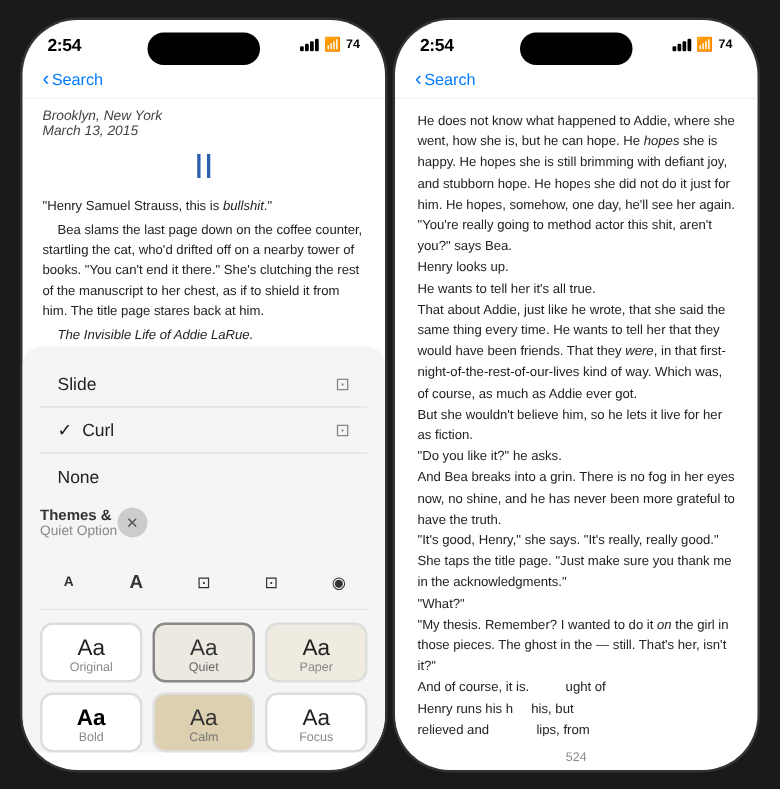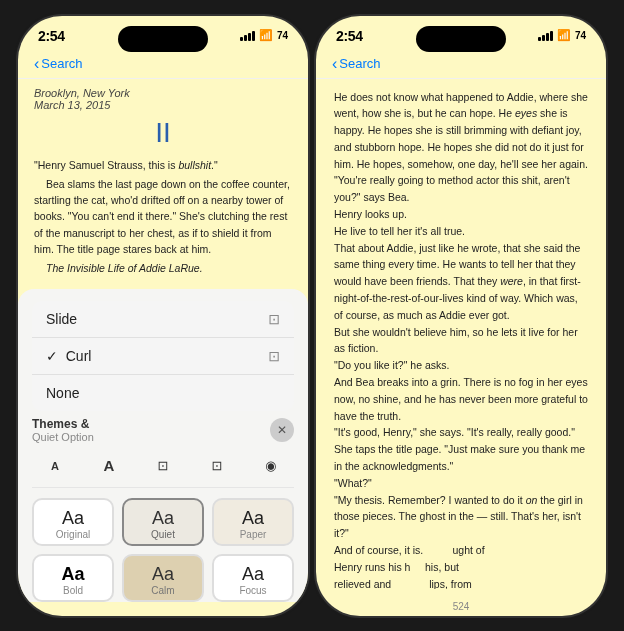--- a/index.html
+++ b/index.html
@@ -15,21 +15,21 @@
     }
     .phones-container {
       display: flex;
       gap: 8px;
       align-items: center;
       justify-content: center;
     }
     .phone {
       width: 290px;
       height: 600px;
-      background: #fef9c3;
+      background: #ffffff;
       border-radius: 44px;
       overflow: hidden;
       position: relative;
       box-shadow: 0 0 0 2px #333, 0 0 0 4px #1a1a1a;
     }
     
     .status-bar {
       display: flex;
       justify-content: space-between;
       align-items: center;
@@ -244,21 +244,21 @@
               <span style="color:#222; font-size:14px;">✓</span>
               <span>Curl</span>
             </div>
             <span style="color:#888;">⊡</span>
           </div>
           <div class="slide-row">
             <span>None</span>
           </div>
         </div>
 
-        <div style="display:flex; align-items:center; justify-content:space-between; margin-bottom:2px; position:relative;">
+        <div style="display:flex; align-items:center; justify-content:flex-start; margin-bottom:14px; position:relative;">
           <div>
             <div style="font-size:12px; font-weight:600; color:#333;">Themes &amp;</div>
             <div style="font-size:11px; color:#888;">Quiet Option</div>
           </div>
           <div style="width:24px; height:24px; background:#ccc; border-radius:50%; display:flex; align-items:center; justify-content:center; font-size:12px; color:#555;">✕</div>
         </div>
 
         <div class="toolbar-row">
           <div class="toolbar-btn" style="font-size:11px; font-weight:600;">A</div>
           <div class="toolbar-btn" style="font-size:15px; font-weight:600;">A</div>
@@ -317,24 +317,24 @@
     </div>
 
     <div class="nav-bar">
       <div class="nav-back">
         <span class="chevron-left">‹</span>
         <span>Search</span>
       </div>
     </div>
 
     <div style="padding: 10px 18px; height: calc(100% - 90px); overflow: hidden; font-size: 10.5px; line-height: 1.6; color: #222;">
-      <p>He does not know what happened to Addie, where she went, how she is, but he can hope. He <em>eyes</em> she is happy. He hopes she is still brimming with defiant joy, and stubborn hope. He hopes she did not do it just for him. He hopes, somehow, one day, he'll see her again.</p>
+      <p>He does not know what happened to Addie, where she went, how she is, but he can hope. He <em>hopes</em> she is happy. He hopes she is still brimming with defiant joy, and stubborn hope. He hopes she did not do it just for him. He hopes, somehow, one day, he'll see her again.</p>
       <p>"You're really going to method actor this shit, aren't you?" says Bea.</p>
       <p>Henry looks up.</p>
-      <p>He live to tell her it's all true.</p>
+      <p>He wants to tell her it's all true.</p>
       <p>That about Addie, just like he wrote, that she said the same thing every time. He wants to tell her that they would have been friends. That they <em>were</em>, in that first-night-of-the-rest-of-our-lives kind of way. Which was, of course, as much as Addie ever got.</p>
       <p>But she wouldn't believe him, so he lets it live for her as fiction.</p>
       <p>"Do you like it?" he asks.</p>
       <p>And Bea breaks into a grin. There is no fog in her eyes now, no shine, and he has never been more grateful to have the truth.</p>
       <p>"It's good, Henry," she says. "It's really, really good." She taps the title page. "Just make sure you thank me in the acknowledgments."</p>
       <p>"What?"</p>
       <p>"My thesis. Remember? I wanted to do it <em>on</em> the girl in those pieces. The ghost in the <em>— </em>still. That's her, isn't it?"</p>
       <p>And of course, it is.&nbsp;&nbsp;&nbsp;&nbsp;&nbsp;&nbsp;&nbsp;&nbsp;&nbsp;&nbsp;ught of</p>
       <p>Henry runs his h&nbsp;&nbsp;&nbsp;&nbsp;&nbsp;his, but</p>
       <p>relieved and&nbsp;&nbsp;&nbsp;&nbsp;&nbsp;&nbsp;&nbsp;&nbsp;&nbsp;&nbsp;&nbsp;&nbsp;&nbsp;lips, from</p>

